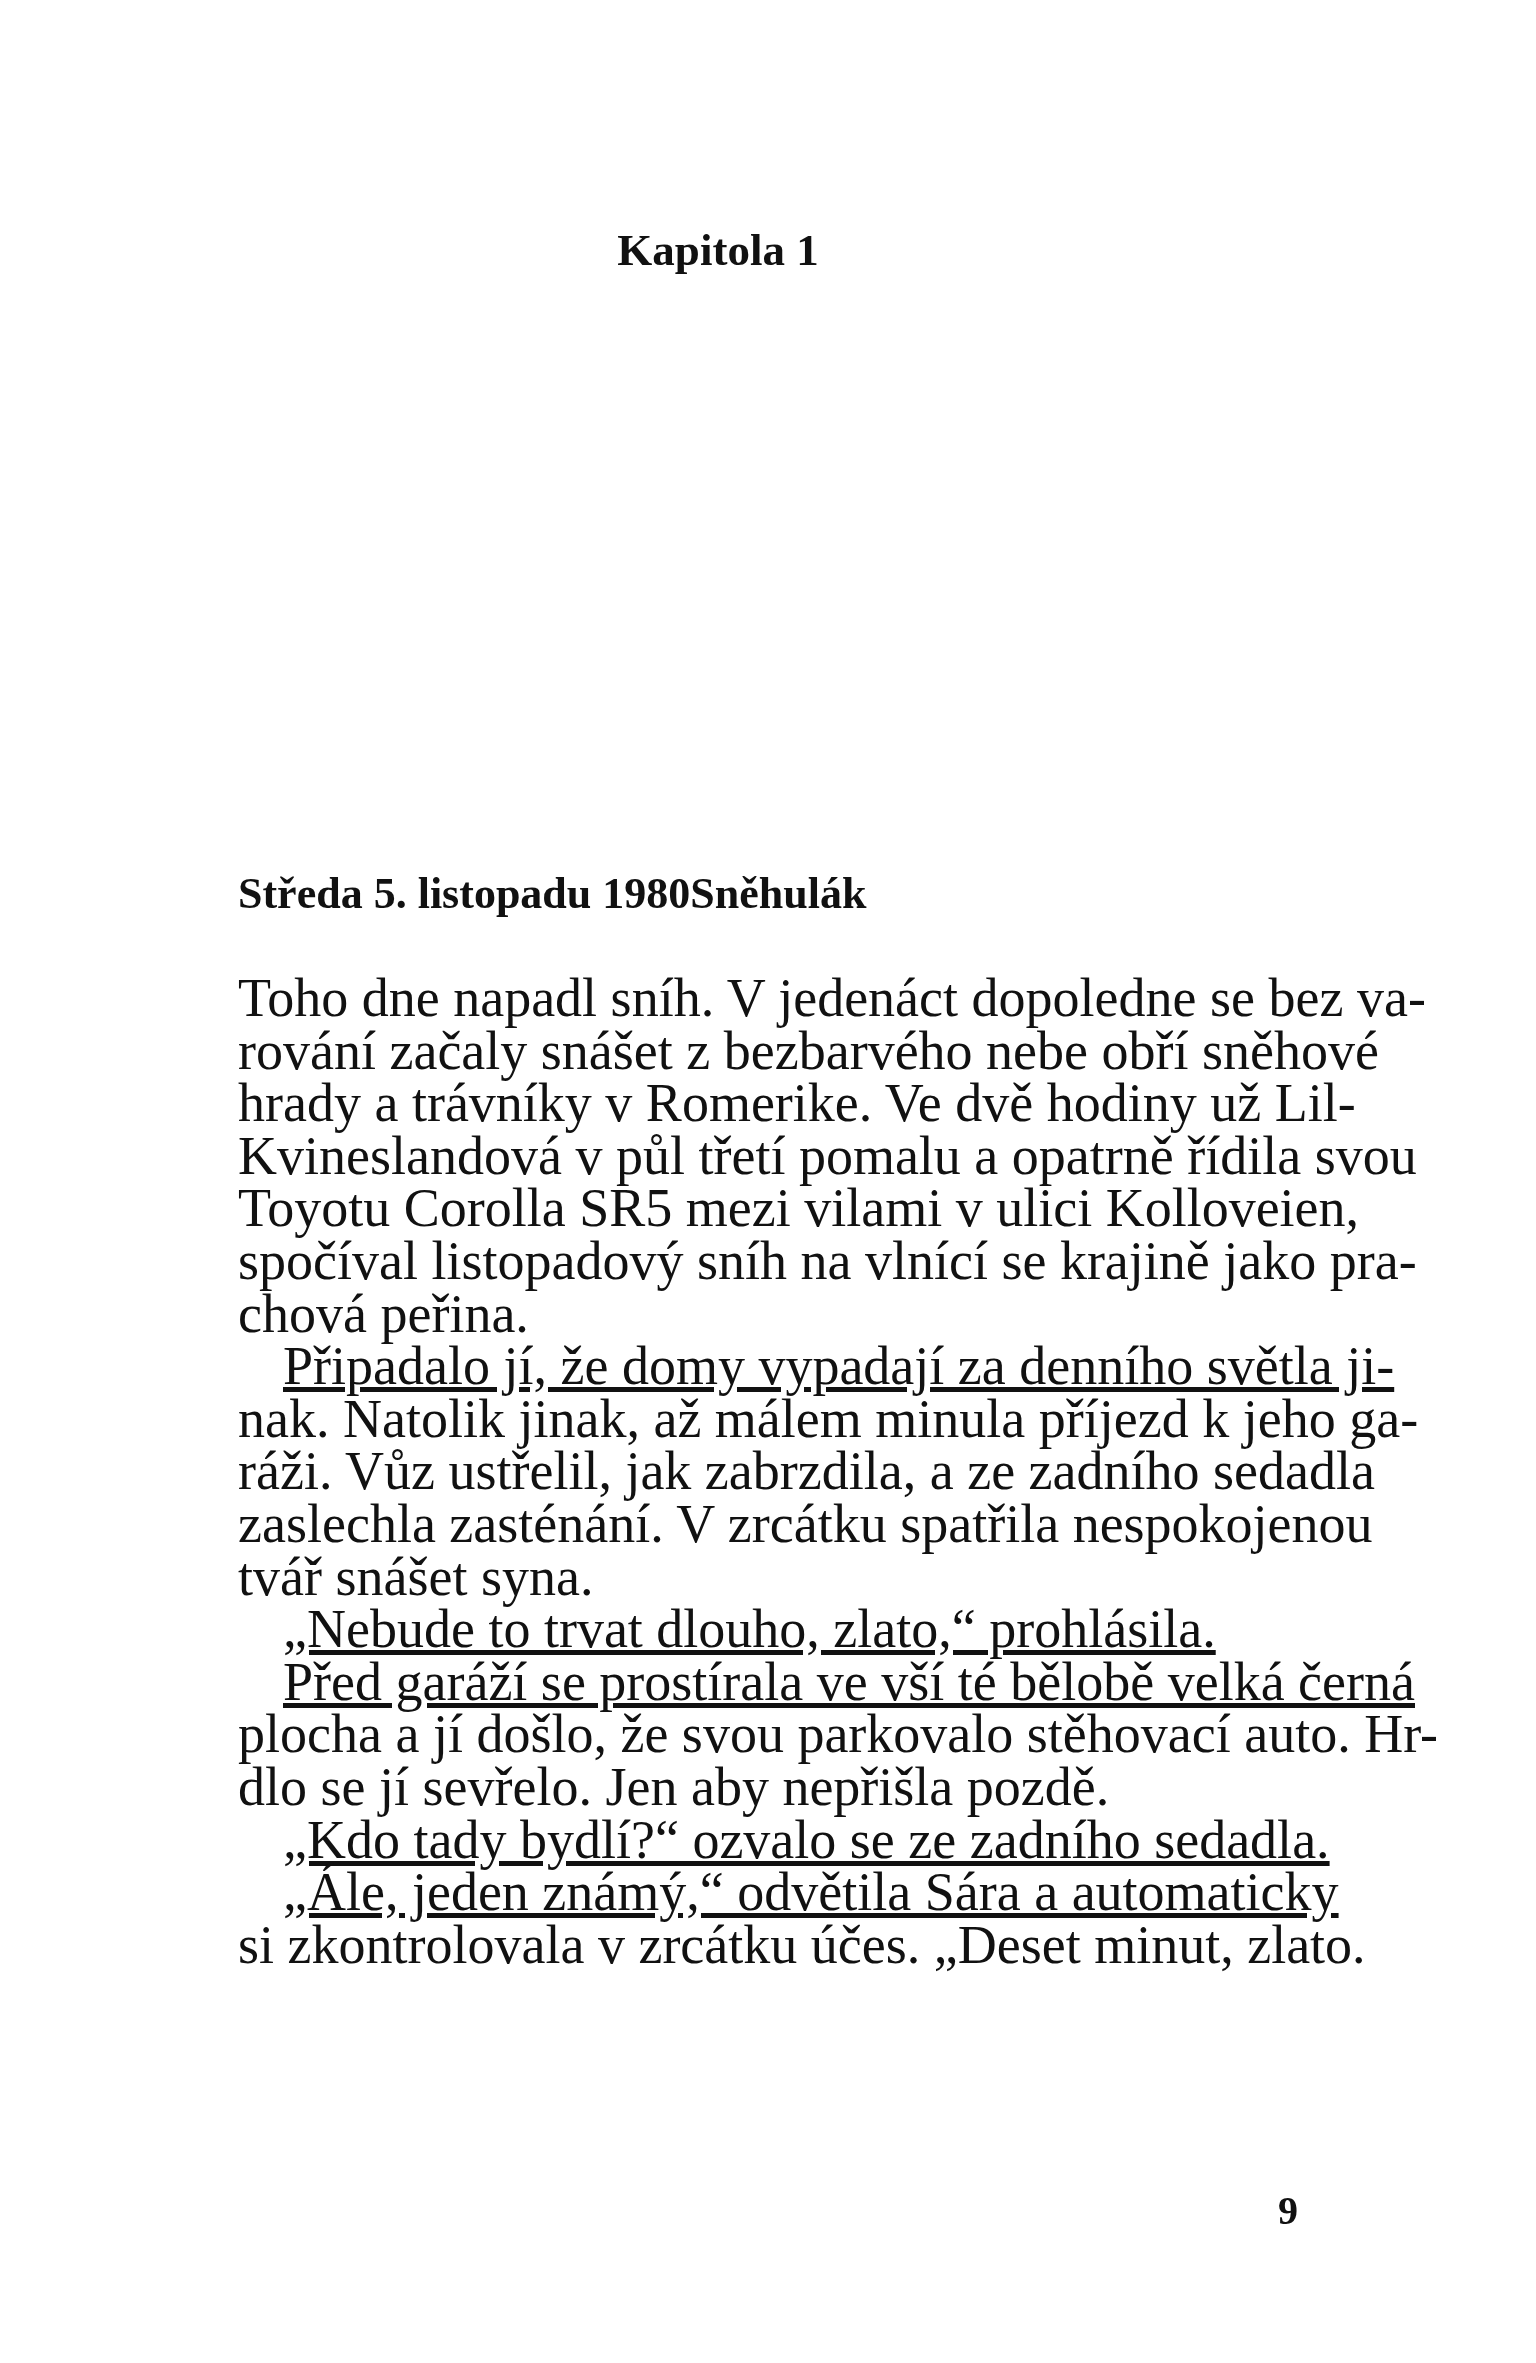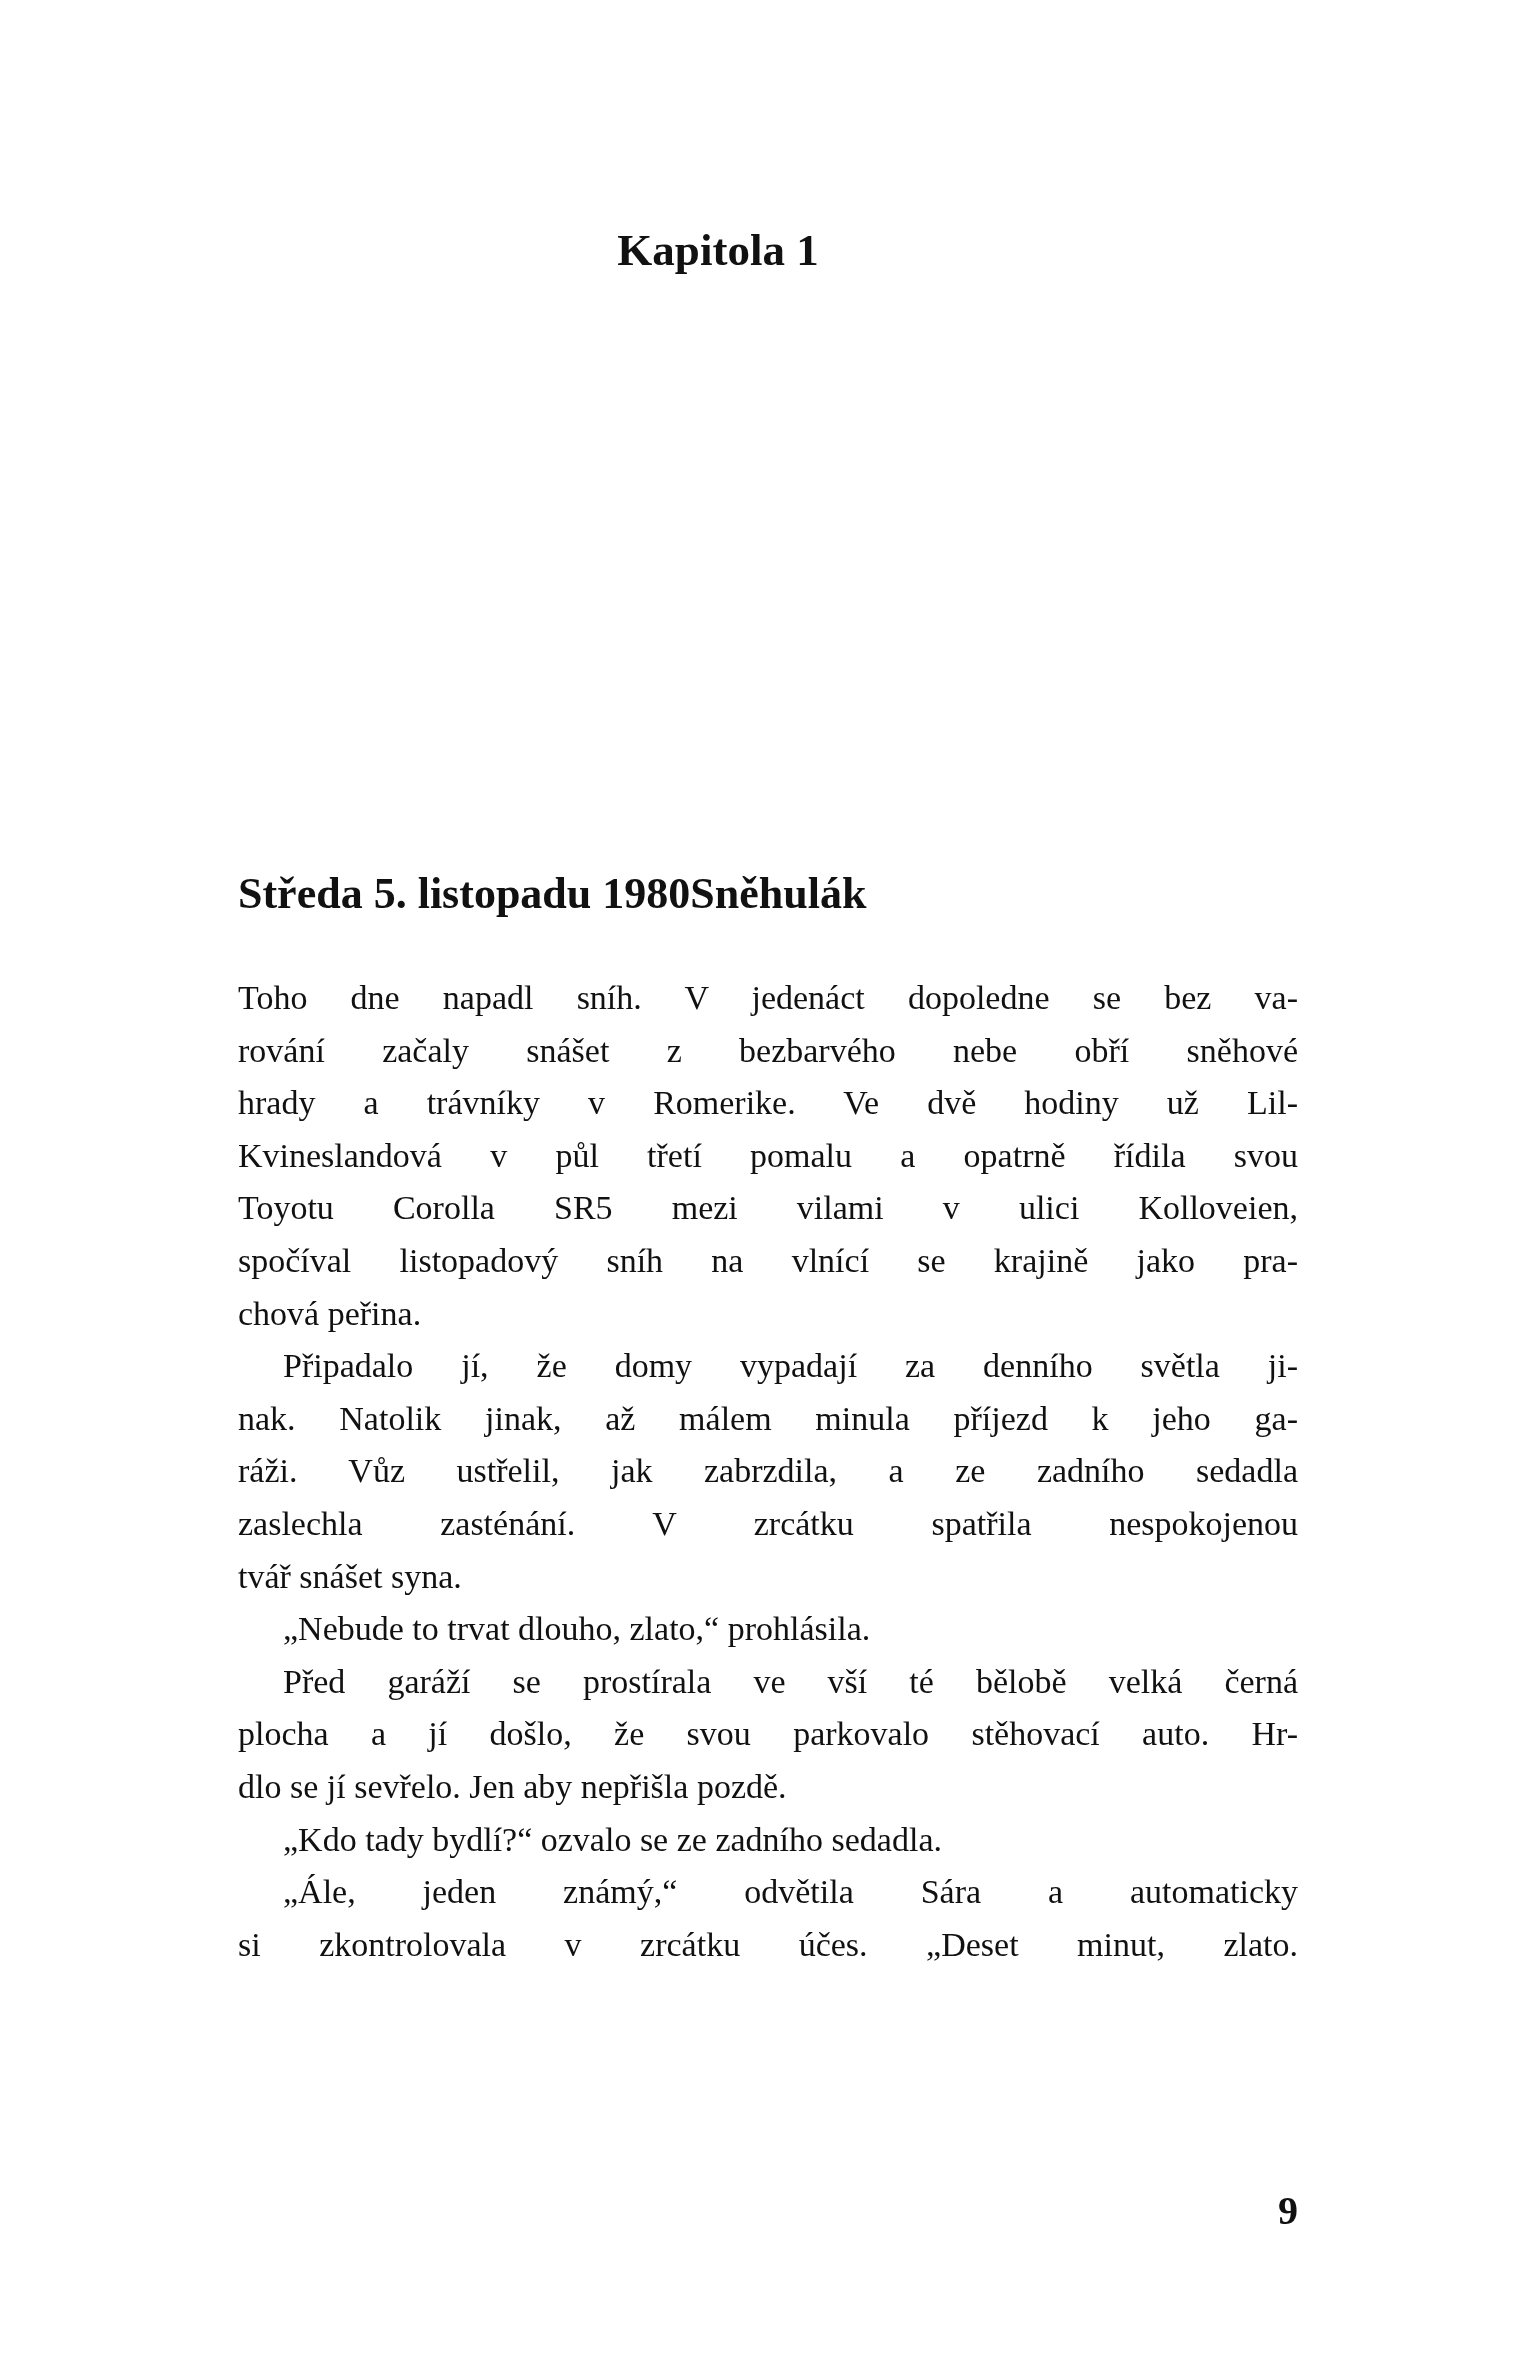--- a/index.html
+++ b/index.html
@@ -5,24 +5,24 @@
   html, body { margin: 0; padding: 0; background: #ffffff; }
   body { width: 1536px; height: 2363px; position: relative; overflow: hidden;
          font-family: "Liberation Serif", "DejaVu Serif", serif; color: #111111; }
   .page { position: absolute; left: 0; top: 0; width: 1536px; height: 2363px; }
   .chapter-title { position: absolute; left: 0; width: 1436px; top: 222px;
                    text-align: center; font-weight: bold; font-size: 45px; line-height: 56px; }
   .subhead { position: absolute; left: 238px; width: 1060px; top: 866px;
              display: flex; justify-content: flex-start; font-weight: bold;
              font-size: 44px; line-height: 56px; }
   .body { position: absolute; left: 238px; width: 1060px; top: 972px;
-          font-size: 34px; line-height: 52.6px; text-align: justify; }
+          font-size: 54px; line-height: 52.6px; text-align: justify; }
   .line { display: block; white-space: nowrap; text-align: justify; text-align-last: justify; height: 52.6px; }
   .line.last { text-align-last: left; }
-  .line.indent { padding-left: 45px; }
+  .line.indent { padding-left: 45px; text-decoration: underline; }
   .page-number { position: absolute; left: 1200px; width: 98px; top: 2186px;
                  text-align: right; font-weight: bold; font-size: 40px; line-height: 50px; }
 </style>
 </head>
 <body>
 
 <div class="page">
   <div class="chapter-title">Kapitola 1</div>
 
   <div class="subhead">

